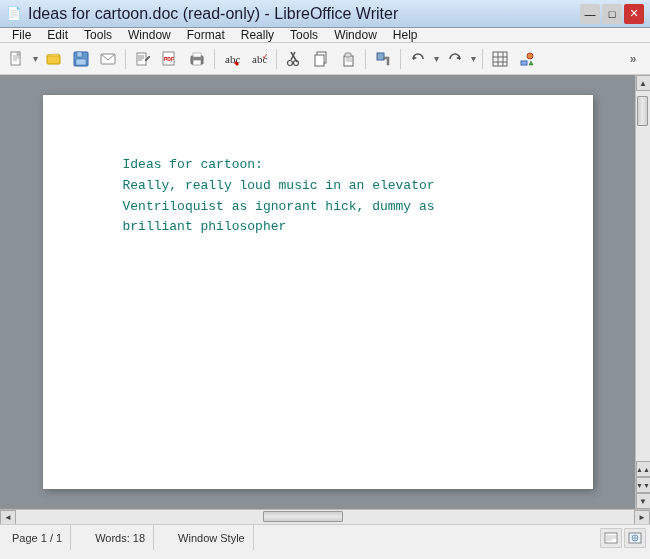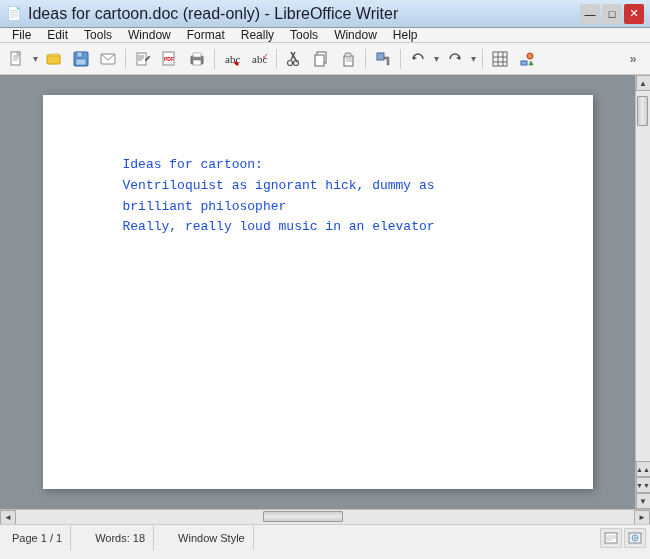--- a/index.html
+++ b/index.html
@@ -147,21 +147,21 @@
       min-height: 360px;
       box-shadow: 2px 2px 8px rgba(0,0,0,0.3);
       padding: 60px 80px 60px 80px;
       position: relative;
     }
 
     .doc-text {
       font-family: 'Courier New', monospace;
       font-size: 13px;
       line-height: 1.6;
-      color: #1d4ed8;
+      color: #0f766e;
     }
 
     
     .scrollbar-v {
       width: 15px;
       background: #d8d8d8;
       border-left: 1px solid #bbbbbb;
       display: flex;
       flex-direction: column;
       align-items: center;
@@ -447,22 +447,22 @@
   <div style="flex:1"></div>
   <button class="toolbar-btn" style="font-weight:bold;font-size:12px;">»</button>
 </div>
 
 <div class="content-area">
   <div class="document-viewport">
     <div class="document-scroll-area">
       <div class="document-page">
         <div class="doc-text">
           <div>Ideas for cartoon:</div>
+          <div>Really, really loud music in an elevator</div>
           <div>Ventriloquist as ignorant hick, dummy as brilliant philosopher</div>
-          <div>Really, really loud music in an elevator</div>
         </div>
       </div>
     </div>
 
     <div class="scrollbar-v">
       <div class="scroll-btn">▲</div>
       <div class="scroll-track">
         <div class="scroll-thumb"></div>
       </div>
       <div class="scroll-arrows-bottom">

